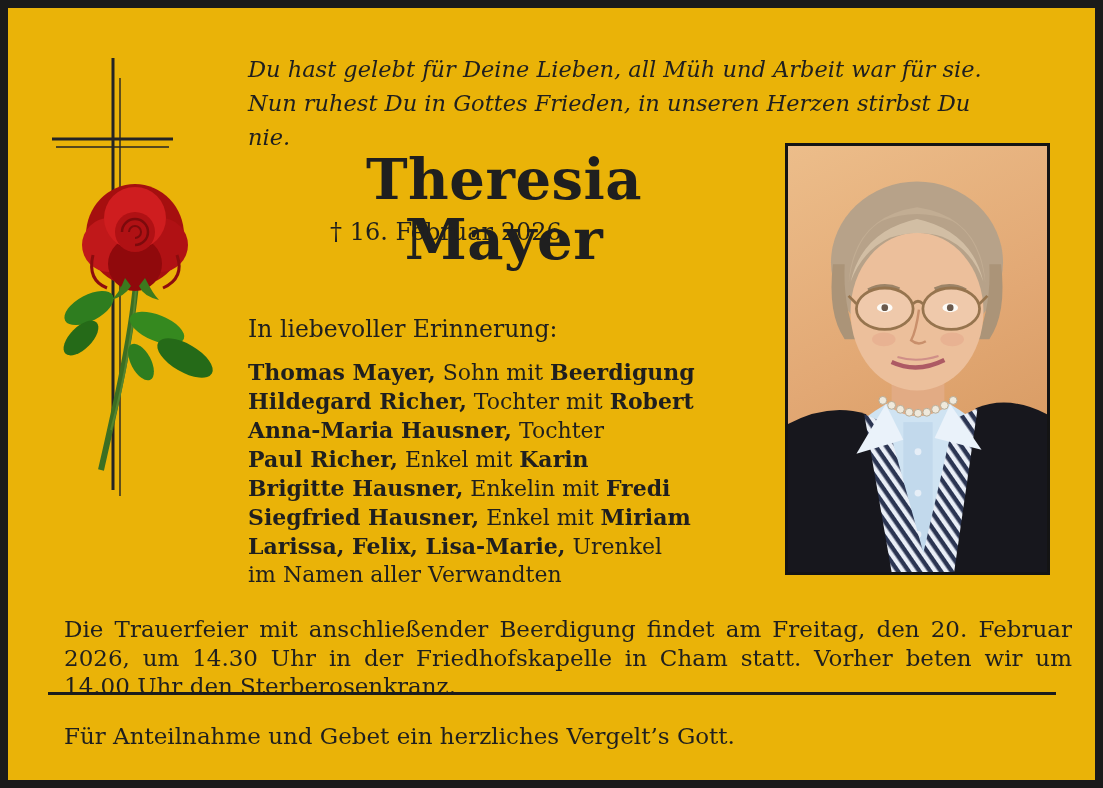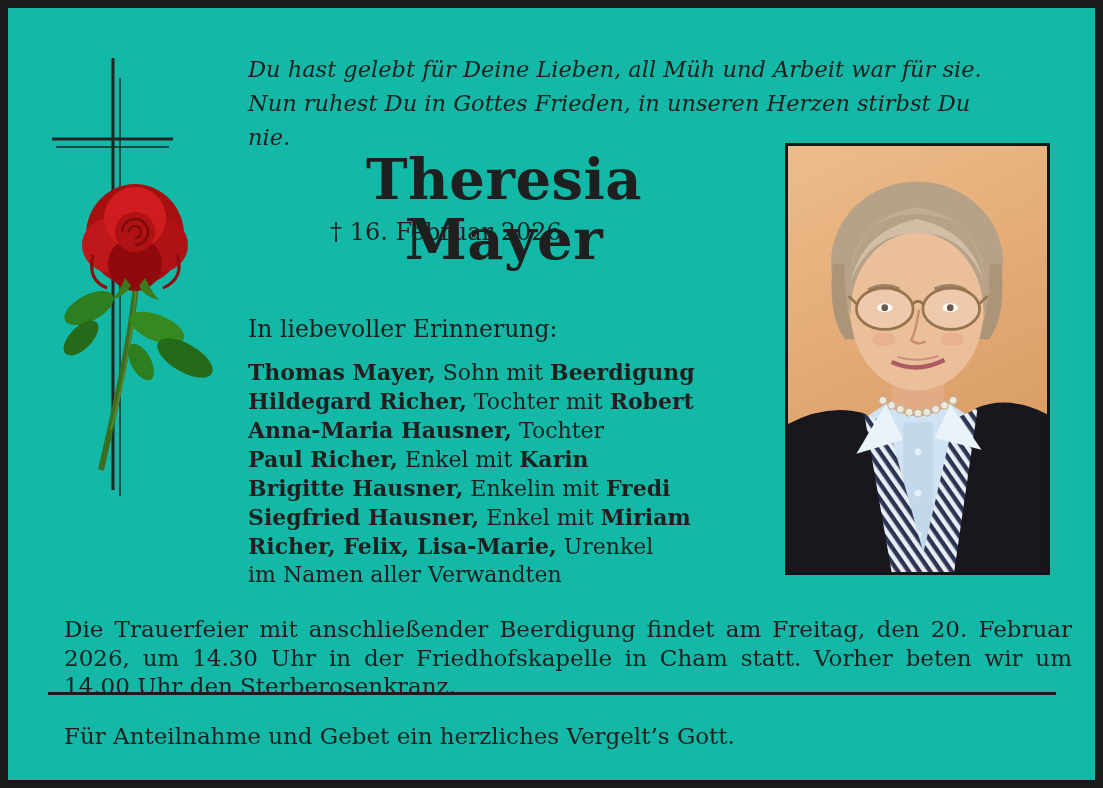--- a/index.html
+++ b/index.html
@@ -1,20 +1,20 @@
 <!DOCTYPE html>
 <html><head>
 <meta charset="utf-8">
 <style>
   html,body{margin:0;padding:0;background:#e9e9e9;}
   .card{
     position:relative;
     width:1103px;height:788px;
     box-sizing:border-box;
-    background:#14b8a6;
+    background:#eab308;
     border:8px solid #1a1a1a;
     font-family:"DejaVu Serif","Liberation Serif",serif;
     color:#1f1f1f;
     overflow:hidden;
   }
   .abs{position:absolute;}
   .verse{left:240px;top:44px;width:740px;font-style:italic;font-size:22.5px;line-height:34px;}
   .name{left:240px;top:131px;width:492px;margin:10px;text-align:center;font-size:56px;font-weight:bold;line-height:60px;letter-spacing:.5px;}
   .dates{left:240px;top:209px;width:520px;font-size:24px;line-height:30px;display:flex;}
   .dates .birth{margin-left:37px;}
@@ -81,21 +81,21 @@
 
   <div class="abs memory">In liebevoller Erinnerung:</div>
 
   <div class="abs family">
       <div><span class="b">Thomas Mayer,</span><span> Sohn mit </span><span class="b">Beerdigung</span></div>
       <div><span class="b">Hildegard Richer,</span><span> Tochter mit </span><span class="b">Robert</span></div>
       <div><span class="b">Anna-Maria Hausner,</span><span> Tochter</span></div>
       <div><span class="b">Paul Richer,</span><span> Enkel mit </span><span class="b">Karin</span></div>
       <div><span class="b">Brigitte Hausner,</span><span> Enkelin mit </span><span class="b">Fredi</span></div>
       <div><span class="b">Siegfried Hausner,</span><span> Enkel mit </span><span class="b">Miriam</span></div>
-      <div><span class="b">Richer, Felix, Lisa-Marie,</span><span> Urenkel</span></div>
+      <div><span class="b">Larissa, Felix, Lisa-Marie,</span><span> Urenkel</span></div>
       <div><span>im Namen aller Verwandten</span></div>
     </div>
 
   <div class="abs photo">
     <svg viewBox="0 0 265 432" preserveAspectRatio="none" aria-hidden="true">
       <defs>
         <linearGradient id="bgGrad" x1="0" y1="0" x2="0.3" y2="1">
           <stop offset="0" stop-color="#ecbd8a"></stop>
           <stop offset="0.55" stop-color="#e2a874"></stop>
           <stop offset="1" stop-color="#d6985f"></stop>

